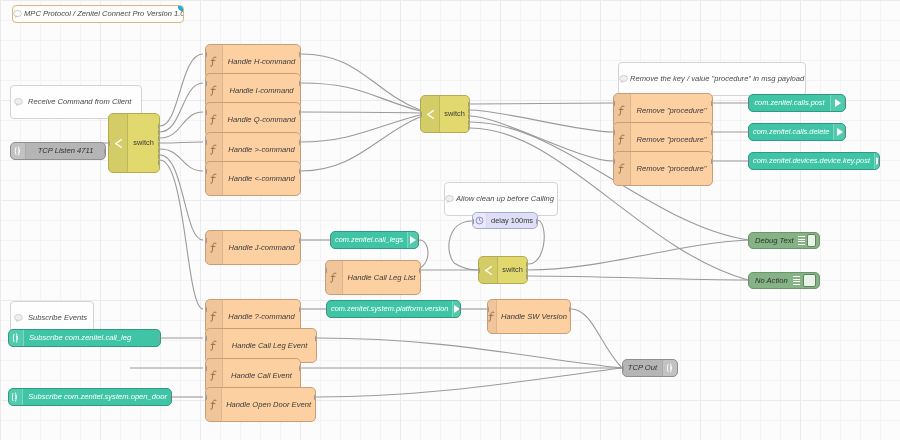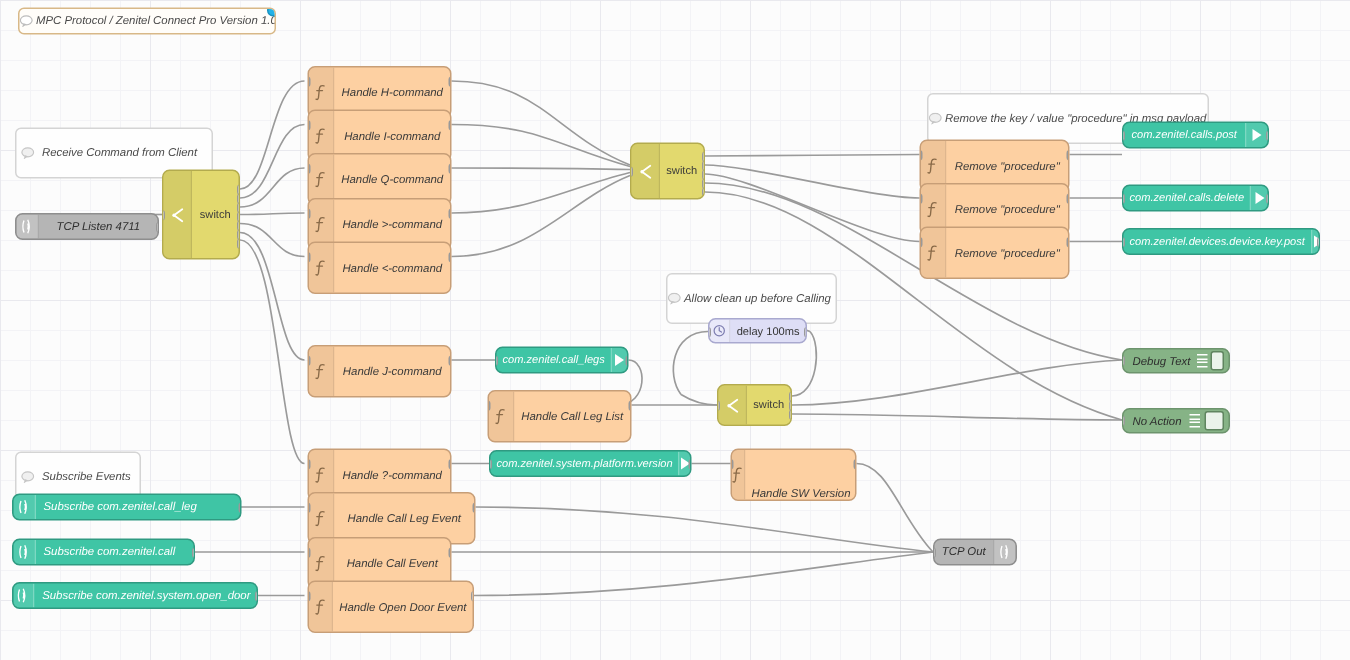--- a/index.html
+++ b/index.html
@@ -389,21 +389,21 @@
     <span class="icon-box">
       <svg width="8" height="11" viewBox="0 0 8 11">
           <path d="M6 1.3 C4 0.6 3 1.6 2.9 3.4 L2.3 9.1 C2.1 10.3 1.4 10.6 0.7 10.1 M1.2 4.4 L5 4.4" stroke="#8a6b49" stroke-width="0.9" fill="none" stroke-linecap="round"></path>
         </svg>
     </span>
     <span class="lbl">Remove "procedure"</span>
     <span class="port inp" style="top:6px;"></span>
     <span class="port outp" style="top:6px;"></span>
   </div>
 
-  <div class="node n-api" style="left:748px;top:81px;width:98px;">
+  <div class="node n-api" style="left:748px;top:94px;width:98px;">
     <span class="lbl">com.zenitel.calls.post</span>
     <span class="icon-right">
       <svg width="8" height="10" viewBox="0 0 8 10">
           <path d="M1 1 L1 9 L7 5 Z" fill="#fff"></path>
         </svg>
     </span>
     <span class="port inp" style="top:5px;"></span>
     <span class="port outp" style="top:5px;"></span>
   </div>
 
@@ -505,50 +505,41 @@
     <span class="lbl">com.zenitel.system.platform.version</span>
     <span class="icon-right">
       <svg width="8" height="10" viewBox="0 0 8 10">
           <path d="M1 1 L1 9 L7 5 Z" fill="#fff"></path>
         </svg>
     </span>
     <span class="port inp" style="top:5px;"></span>
     <span class="port outp" style="top:5px;"></span>
   </div>
 
-  <div class="node n-func" style="left:487px;top:299px;width:84px;align-items:flex-end;">
+  <div class="node n-func" style="left:487px;top:299px;width:84px;">
     <span class="icon-box">
       <svg width="8" height="11" viewBox="0 0 8 11">
           <path d="M6 1.3 C4 0.6 3 1.6 2.9 3.4 L2.3 9.1 C2.1 10.3 1.4 10.6 0.7 10.1 M1.2 4.4 L5 4.4" stroke="#8a6b49" stroke-width="0.9" fill="none" stroke-linecap="round"></path>
         </svg>
     </span>
     <span class="lbl">Handle SW Version</span>
     <span class="port inp" style="top:6px;"></span>
     <span class="port outp" style="top:6px;"></span>
   </div>
 
   <div class="node n-sub" style="left:8px;top:329px;width:153px;">
     <span class="icon-box">
       <svg width="9" height="10" viewBox="0 0 9 10">
           <path d="M2 1 Q0.5 5 2 9 M4.5 0.5 Q6.5 5 4.5 9.5 M4.5 3 Q5.4 5 4.5 7" stroke="#fff" stroke-width="0.9" fill="none"></path>
         </svg>
     </span>
     <span class="lbl">Subscribe com.zenitel.call_leg</span>
     <span class="port outp" style="top:5px;"></span>
   </div>
 
-  <div class="node n-sub" style="left:8px;top:359px;width:122px;">
-    <span class="icon-box">
-      <svg width="9" height="10" viewBox="0 0 9 10">
-          <path d="M2 1 Q0.5 5 2 9 M4.5 0.5 Q6.5 5 4.5 9.5 M4.5 3 Q5.4 5 4.5 7" stroke="#fff" stroke-width="0.9" fill="none"></path>
-        </svg>
-    </span>
-    <span class="lbl">Subscribe com.zenitel.call</span>
-    <span class="port outp" style="top:5px;"></span>
-  </div>
 
   <div class="node n-sub" style="left:8px;top:388px;width:164px;">
     <span class="icon-box">
       <svg width="9" height="10" viewBox="0 0 9 10">
           <path d="M2 1 Q0.5 5 2 9 M4.5 0.5 Q6.5 5 4.5 9.5 M4.5 3 Q5.4 5 4.5 7" stroke="#fff" stroke-width="0.9" fill="none"></path>
         </svg>
     </span>
     <span class="lbl">Subscribe com.zenitel.system.open_door</span>
     <span class="port outp" style="top:5px;"></span>
   </div>

